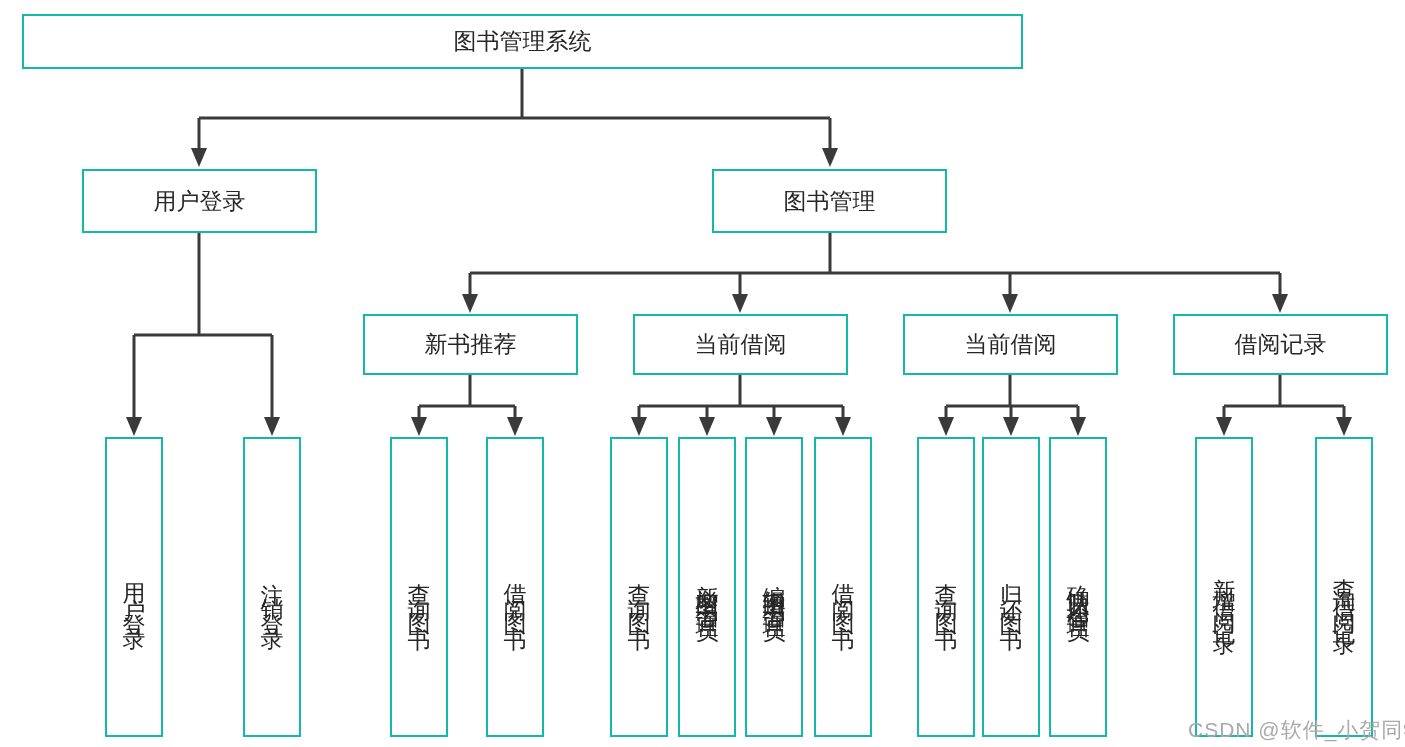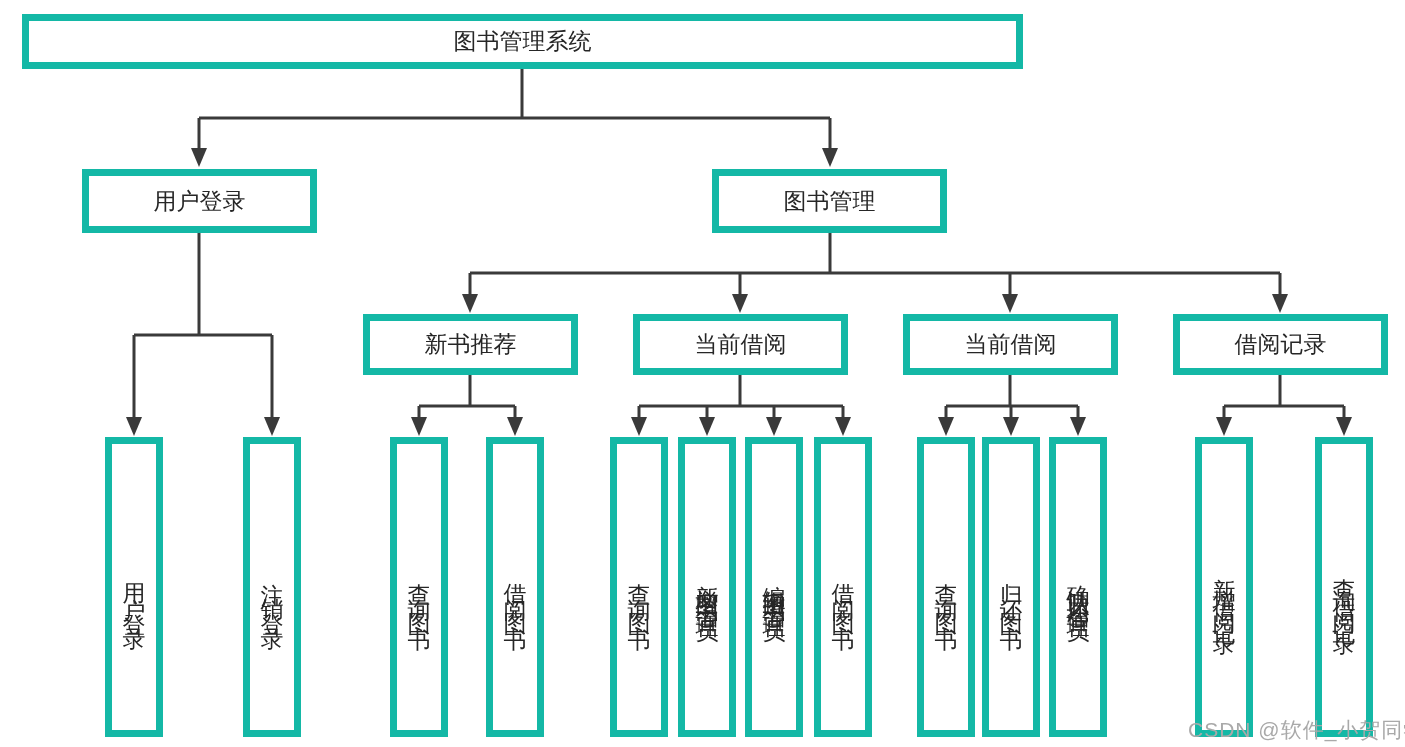--- a/index.html
+++ b/index.html
@@ -13,21 +13,21 @@
   }
   #wires {
     position: absolute;
     left: 0; top: 0;
     width: 1405px; height: 747px;
     pointer-events: none;
   }
   .box {
     position: absolute;
     box-sizing: border-box;
-    border: 7px solid #14b8a6;
+    border: 2px solid #14b8a6;
     background: #ffffff;
     display: flex;
     align-items: center;
     justify-content: center;
     color: #262626;
     font-size: 23px;
     line-height: 1;
     text-align: center;
     white-space: nowrap;
   }

